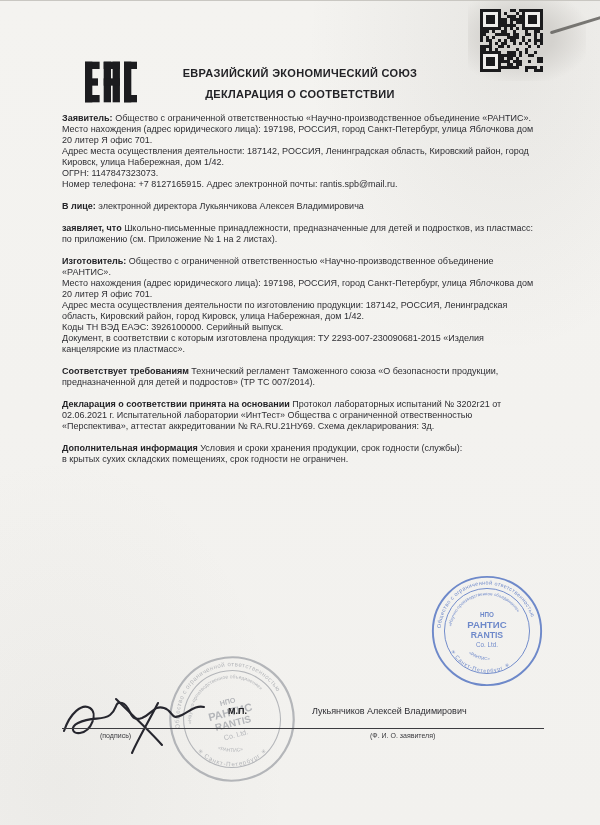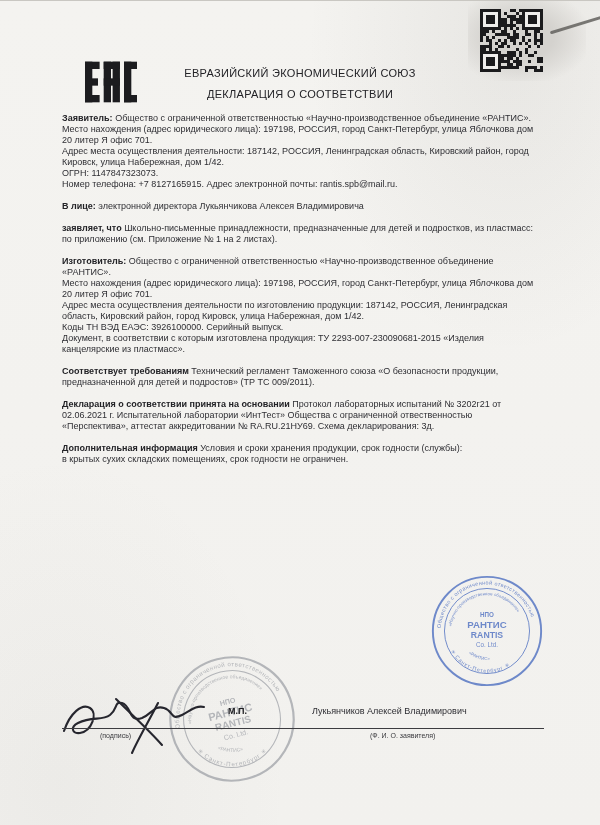--- a/index.html
+++ b/index.html
@@ -14,21 +14,21 @@
     position:absolute;inset:0;
     background:
       radial-gradient(ellipse at 85% 5%, rgba(120,118,112,0.10), rgba(0,0,0,0) 28%),
       radial-gradient(ellipse at 10% 95%, rgba(120,118,112,0.05), rgba(0,0,0,0) 30%),
       linear-gradient(#f4f3f0,#f2f1ee);
     border-top:1px solid #c9c7c2;
   }
   
   .eac-logo{position:absolute;left:85px;top:58px;width:52px;height:46px;color:#1c1c1f;}
   .titles{position:absolute;left:70px;right:70px;top:66px;text-align:center;}
-  .title-line{font-weight:normal;font-size:11px;color:#222226;letter-spacing:.3px;margin:0 0 9px 0;}
+  .title-line{font-weight:bold;font-size:11px;color:#222226;letter-spacing:.3px;margin:0 0 9px 0;}
   
   .qr-patch{position:absolute;left:468px;top:0;width:118px;height:80px;
     background:radial-gradient(ellipse at 45% 45%, #d4d2ce 35%, rgba(212,210,206,0) 78%);}
   .qr{position:absolute;left:480px;top:8px;width:63px;height:63px;}
   .streak{position:absolute;left:549px;top:22px;width:58px;height:3px;background:#63625e;
     transform:rotate(-17deg);border-radius:2px;opacity:.85;}
   
   .doc-body{position:absolute;left:62px;top:112px;width:484px;font-size:9px;line-height:11px;}
   .para{white-space:pre-line;margin:0 12px 11px 0;}
   .lbl{font-weight:bold;color:#232327;}
@@ -242,21 +242,21 @@
 Адрес места осуществления деятельности: 187142, РОССИЯ, Ленинградская область, Кировский район, город Кировск, улица Набережная, дом 1/42.
 ОГРН: 1147847323073.
 Номер телефона: +7 8127165915. Адрес электронной почты: rantis.spb@mail.ru.</span></p>
       <p class="para"><b class="lbl">В лице:</b><span> электронной директора Лукьянчикова Алексея Владимировича</span></p>
       <p class="para"><b class="lbl">заявляет, что</b><span> Школьно-письменные принадлежности, предназначенные для детей и подростков, из пластмасс: по приложению (см. Приложение № 1 на 2 листах).</span></p>
       <p class="para"><b class="lbl">Изготовитель:</b><span> Общество с ограниченной ответственностью «Научно-производственное объединение «РАНТИС».
 Место нахождения (адрес юридического лица): 197198, РОССИЯ, город Санкт-Петербург, улица Яблочкова дом 20 литер Я офис 701.
 Адрес места осуществления деятельности по изготовлению продукции: 187142, РОССИЯ, Ленинградская область, Кировский район, город Кировск, улица Набережная, дом 1/42.
 Коды ТН ВЭД ЕАЭС: 3926100000. Серийный выпуск.
 Документ, в соответствии с которым изготовлена продукция: ТУ 2293-007-230090681-2015 «Изделия канцелярские из пластмасс».</span></p>
-      <p class="para"><b class="lbl">Соответствует требованиям</b><span>  Технический регламент Таможенного союза «О безопасности продукции, предназначенной для детей и подростов» (ТР ТС 009/2011).</span></p>
+      <p class="para"><b class="lbl">Соответствует требованиям</b><span>  Технический регламент Таможенного союза «О безопасности продукции, предназначенной для детей и подростов» (ТР ТС 007/2014).</span></p>
       <p class="para"><b class="lbl">Декларация о соответствии принята на основании</b><span> Протокол лабораторных испытаний № 3202г21 от 02.06.2021 г. Испытательной лаборатории «ИнтТест» Общества с ограниченной отвественностью «Перспектива», аттестат аккредитовании № RA.RU.21НУ69. Схема декларирования: 3д.</span></p>
       <p class="para"><b class="lbl">Дополнительная информация</b><span> Условия и сроки хранения продукции, срок годности (службы):
 в крытых сухих складских помещениях, срок годности не ограничен.</span></p>
     </div>
 
 
   <svg class="stamp stamp-blue" viewBox="0 0 120 120">
     <defs>
       <path id="b-arc-top" d="M 12,60 A 48 48 0 0 1 108,60"></path>
       <path id="b-arc-bot" d="M 17,60 A 43 43 0 0 0 103,60"></path>

